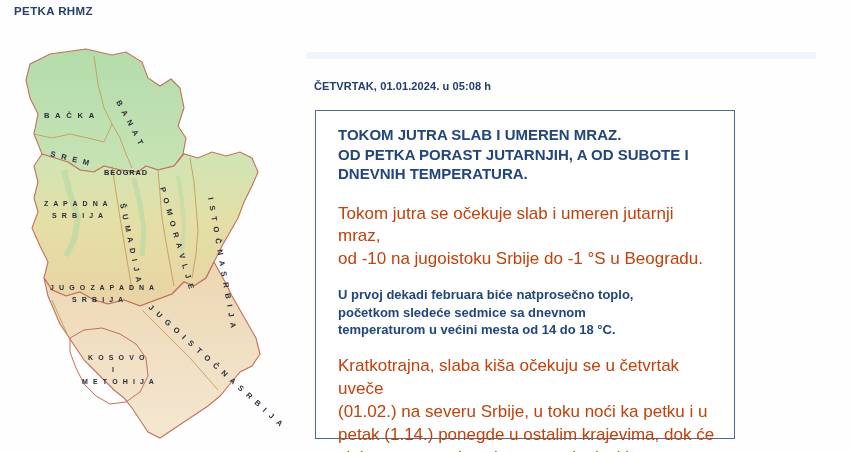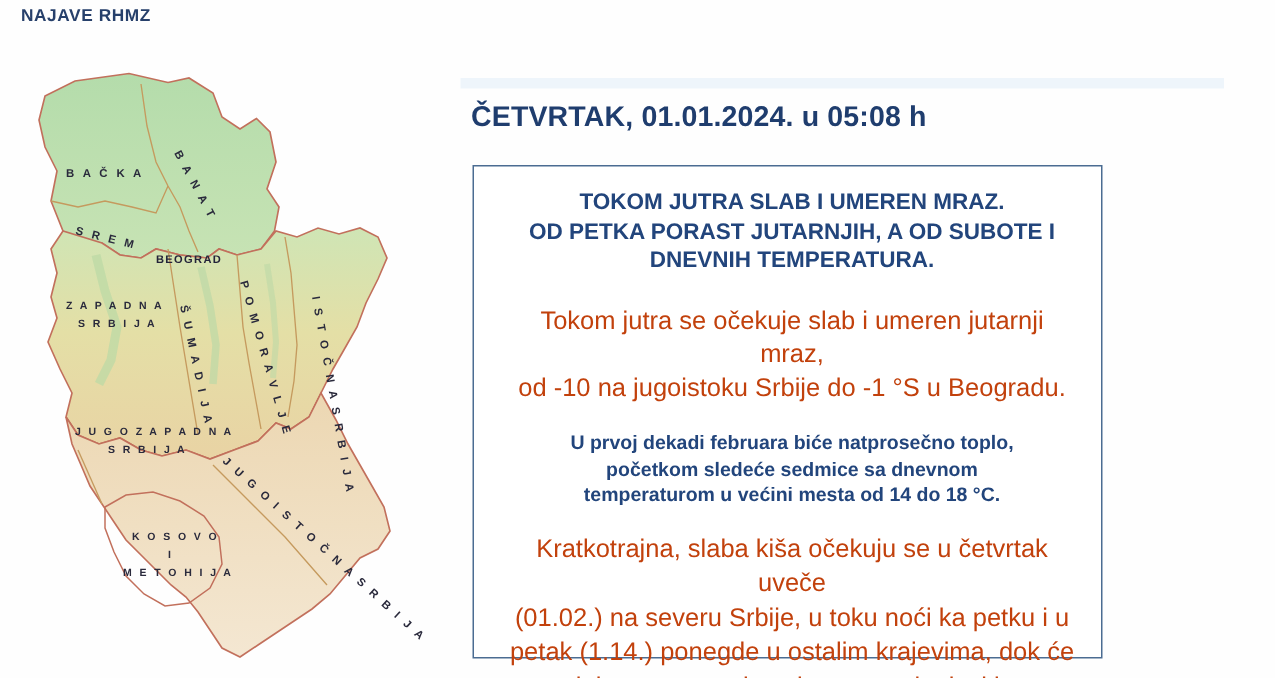--- a/index.html
+++ b/index.html
@@ -75,36 +75,35 @@
   }
   #header-underbar {
     position: absolute;
     left: 7px; top: 52px;
     width: 509px; height: 7px;
     background: #eef5fb;
   }
 
   #bulletin-date {
     position: absolute;
-    left: 14px; top: 68px;
-    font-size: 19px;
+    left: 14px; top: 80px;
+    font-size: 11px;
     font-weight: bold;
     color: #1f3d6e;
     letter-spacing: 0.1px;
     white-space: nowrap;
   }
 
   #bulletin-box {
     position: absolute;
     left: 15px; top: 110px;
     width: 420px; height: 329px;
     border: 1.5px solid #4b6c92;
     background: #ffffff;
     box-sizing: border-box;
-    text-align: center;
   }
 
   #bulletin-body {
     position: absolute;
     left: 22px; top: 14px;
     right: 16px;
   }
 
   p.para {
     margin: 0 0 15px 0;
@@ -127,21 +126,21 @@
     line-height: 1.33;
     margin-bottom: 17px;
   }
   p.para.last { margin-bottom: 0; }
 </style>
 </head>
 <body>
 
 <div id="left-pane">
 
-  <div id="page-title">NAJAVE RHMZ</div>
+  <div id="page-title">PETKA RHMZ</div>
 
   <div id="map-wrap">
     <svg id="serbia-map" viewBox="0 0 290 405">
       <defs>
         <linearGradient id="gHills" x1="0" y1="0" x2="0" y2="1">
           <stop offset="0%" stop-color="#cfe5b5"></stop>
           <stop offset="45%" stop-color="#e4dfa6"></stop>
           <stop offset="100%" stop-color="#e9d3a4"></stop>
         </linearGradient>
         <linearGradient id="gSouth" x1="0" y1="0" x2="0" y2="1">

